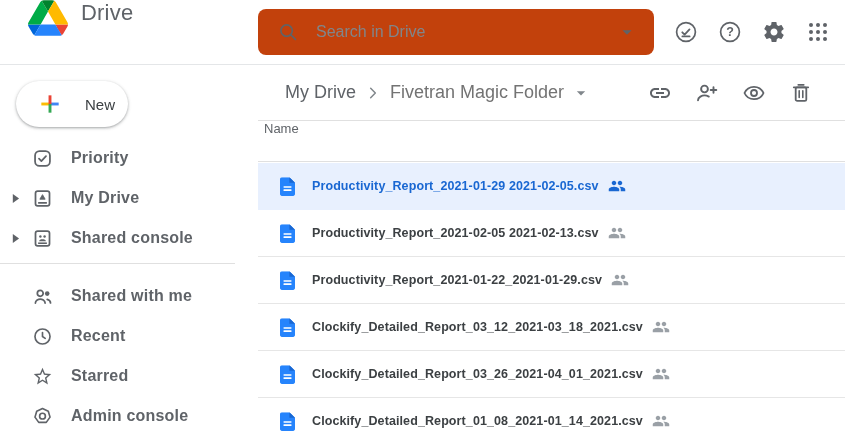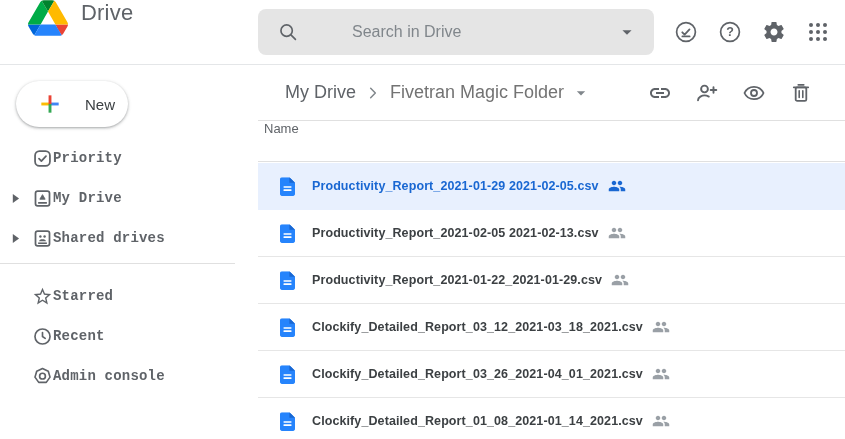--- a/index.html
+++ b/index.html
@@ -5,39 +5,39 @@
   html,body{margin:0;padding:0;}
   body{
     width:845px;height:439px;position:relative;overflow:hidden;background:#fff;
     font-family:"Liberation Sans","DejaVu Sans",sans-serif;color:#3c4043;
   }
   svg{display:block;}
   
   .topbar{position:absolute;left:0;top:0;width:845px;height:64px;background:#fff;border-bottom:1px solid #e4e6e8;}
   .logo-area{position:absolute;left:28px;top:0;height:64px;display:flex;align-items:flex-start;gap:13px;}
   .app-name{font-size:22px;color:#5f6368;letter-spacing:.2px;}
-  .searchbar{position:absolute;left:258px;top:9px;width:396px;height:46px;background:#e5e5e5;border-radius:8px;
-    display:flex;align-items:center;padding:0 16px 0 19px;box-sizing:border-box;gap:36px;}
+  .searchbar{position:absolute;left:258px;top:9px;width:396px;height:46px;background:#c2410c;border-radius:8px;
+    display:flex;align-items:center;padding:0 16px 0 19px;box-sizing:border-box;}
   .searchbar input{flex:1;border:none;outline:none;background:transparent;font-family:inherit;
     font-size:16px;color:#202124;margin-left:15px;}
   .searchbar input::placeholder{color:#80868b;opacity:1;}
   .top-icons{position:absolute;right:15px;top:0;height:64px;display:flex;align-items:center;gap:20px;}
   .icon-btn{width:24px;height:24px;cursor:pointer;color:#5f6368;background:none;border:none;padding:0;}
   
   .sidebar{position:absolute;left:0;top:65px;width:258px;height:374px;background:#fff;}
   .new-btn{position:absolute;left:16px;top:16px;width:112px;height:46px;border-radius:24px;background:#fff;
     border:none;cursor:pointer;display:flex;align-items:center;
     box-shadow:0 1px 2px 0 rgba(60,64,67,.30),0 1px 3px 1px rgba(60,64,67,.15);}
   .new-btn .plus{margin-left:15px;}
   .new-btn .new-label{margin-left:22px;font-size:15px;color:#3c4043;font-weight:500;font-family:inherit;}
   .side-nav{position:absolute;left:0;top:73px;width:258px;}
   .nav-item{height:40px;display:flex;align-items:center;cursor:pointer;}
   .nav-item .expander{width:24px;padding-left:11px;box-sizing:border-box;display:flex;align-items:center;}
   .nav-item .nicon{width:21px;height:21px;color:#5f6368;margin-left:8px;}
-  .nav-item .nlabel{font-size:14px;font-weight:600;color:#5f6368;letter-spacing:.2px;font-family:Liberation Mono, monospace;}
+  .nav-item .nlabel{margin-left:18px;font-size:16px;font-weight:600;color:#5f6368;letter-spacing:.2px;}
   .side-divider{height:1px;background:#e0e0e0;width:235px;margin-top:5px;}
   .nav-group-2{margin-top:12px;}
   
   .breadcrumb-bar{position:absolute;left:258px;top:65px;width:587px;height:56px;border-bottom:1px solid #e0e0e0;
     display:flex;align-items:center;box-sizing:border-box;padding-left:27px;}
   .bc-text{font-size:18px;color:#5f6368;cursor:pointer;}
   .bc-current{color:#737373;text-align:right;}
   .bc-sep{margin:0 7px;color:#80868b;}
   .bc-caret{margin-left:7px;cursor:pointer;}
   .bc-actions{margin-left:auto;margin-right:32px;display:flex;align-items:center;gap:23px;}
@@ -179,47 +179,59 @@
       </span>
       <span class="nicon">
         <svg width="21" height="21" viewBox="0 0 24 24">
           <rect x="4" y="3.5" width="16" height="17" rx="2.5" fill="none" stroke="currentColor" stroke-width="2"></rect>
           <circle cx="9.6" cy="9.7" r="1.4" fill="currentColor"></circle>
           <circle cx="14.4" cy="9.7" r="1.4" fill="currentColor"></circle>
           <path d="M8.2 14.8c0-1.3 1.7-1.9 3.8-1.9s3.8.6 3.8 1.9v.4H8.2z" fill="currentColor"></path>
           <path d="M7 17.4h10" stroke="currentColor" stroke-width="1.8"></path>
         </svg>
       </span>
-      <span class="nlabel">Shared drives</span>
+      <span class="nlabel">Shared console</span>
     </div>
 
     <div class="side-divider"></div>
 
     <div class="nav-group-2">
-
 
       <div class="nav-item">
         <span class="expander"></span>
         <span class="nicon">
-          <svg width="21" height="21" viewBox="0 0 24 24">
-            <path fill="currentColor" d="M22 9.24l-7.19-.62L12 2 9.19 8.63 2 9.24l5.46 4.73L5.82 21 12 17.27 18.18 21l-1.63-7.03L22 9.24zM12 15.4l-3.76 2.27 1-4.28-3.32-2.88 4.38-.38L12 6.1l1.71 4.04 4.38.38-3.32 2.88 1 4.28L12 15.4z"></path>
+          <svg width="22" height="22" viewBox="0 0 24 24">
+            <circle cx="9" cy="8" r="3.2" fill="none" stroke="currentColor" stroke-width="1.9"></circle>
+            <path d="M3.7 18.6c0-3 3.5-4.4 5.3-4.4s5.3 1.4 5.3 4.4" fill="none" stroke="currentColor" stroke-width="1.9" stroke-linecap="round"></path>
+            <circle cx="16.6" cy="8.3" r="2.5" fill="currentColor"></circle>
+            <path d="M16.6 14.6c2.1.6 3.6 1.9 3.6 3.9" fill="none" stroke="currentColor" stroke-width="1.9" stroke-linecap="round"></path>
           </svg>
         </span>
-        <span class="nlabel">Starred</span>
+        <span class="nlabel">Shared with me</span>
       </div>
 
       <div class="nav-item">
         <span class="expander"></span>
         <span class="nicon">
           <svg width="21" height="21" viewBox="0 0 24 24">
             <circle cx="12" cy="12" r="8.6" fill="none" stroke="currentColor" stroke-width="1.9"></circle>
             <path d="M12 7.4V12l3.1 2.1" fill="none" stroke="currentColor" stroke-width="1.9" stroke-linecap="round" stroke-linejoin="round"></path>
           </svg>
         </span>
         <span class="nlabel">Recent</span>
+      </div>
+
+      <div class="nav-item">
+        <span class="expander"></span>
+        <span class="nicon">
+          <svg width="21" height="21" viewBox="0 0 24 24">
+            <path fill="currentColor" d="M22 9.24l-7.19-.62L12 2 9.19 8.63 2 9.24l5.46 4.73L5.82 21 12 17.27 18.18 21l-1.63-7.03L22 9.24zM12 15.4l-3.76 2.27 1-4.28-3.32-2.88 4.38-.38L12 6.1l1.71 4.04 4.38.38-3.32 2.88 1 4.28L12 15.4z"></path>
+          </svg>
+        </span>
+        <span class="nlabel">Starred</span>
       </div>
 
       <div class="nav-item">
         <span class="expander"></span>
         <span class="nicon">
           <svg width="21" height="21" viewBox="0 0 24 24">
             <polygon points="12 2.9 18.6 5.9 20.6 12.7 16.3 18.7 7.7 18.7 3.4 12.7 5.4 5.9" fill="none" stroke="currentColor" stroke-width="1.9" stroke-linejoin="round"></polygon>
             <circle cx="12" cy="11.6" r="3.3" fill="none" stroke="currentColor" stroke-width="1.9"></circle>
           </svg>
         </span>

